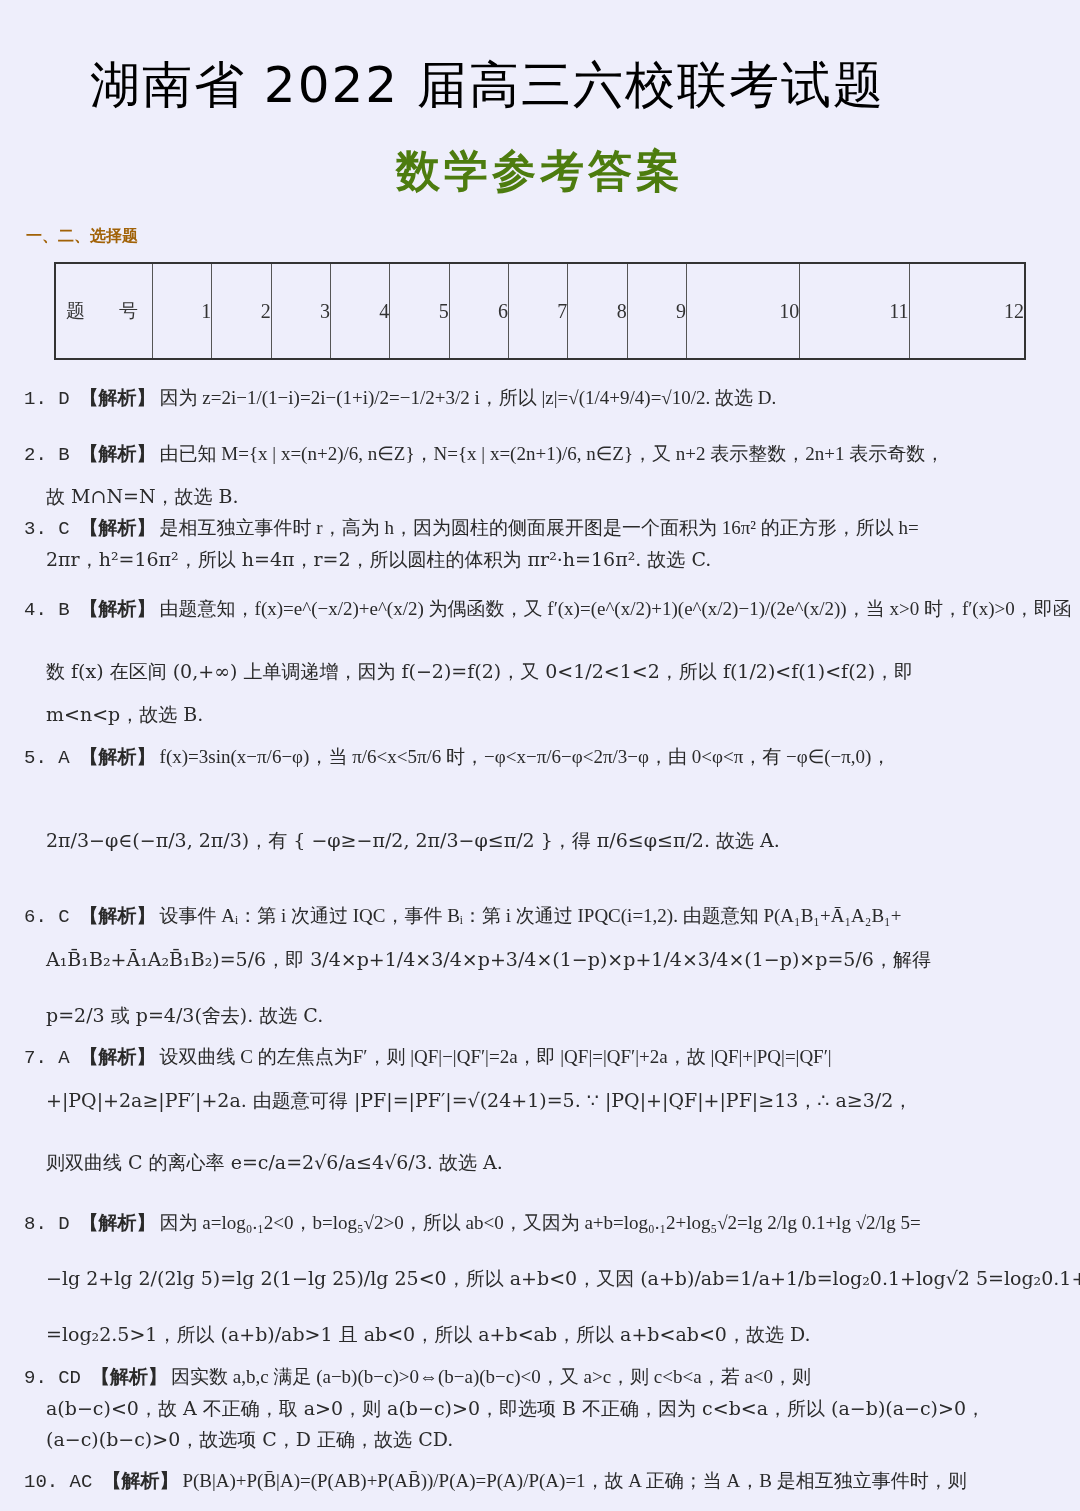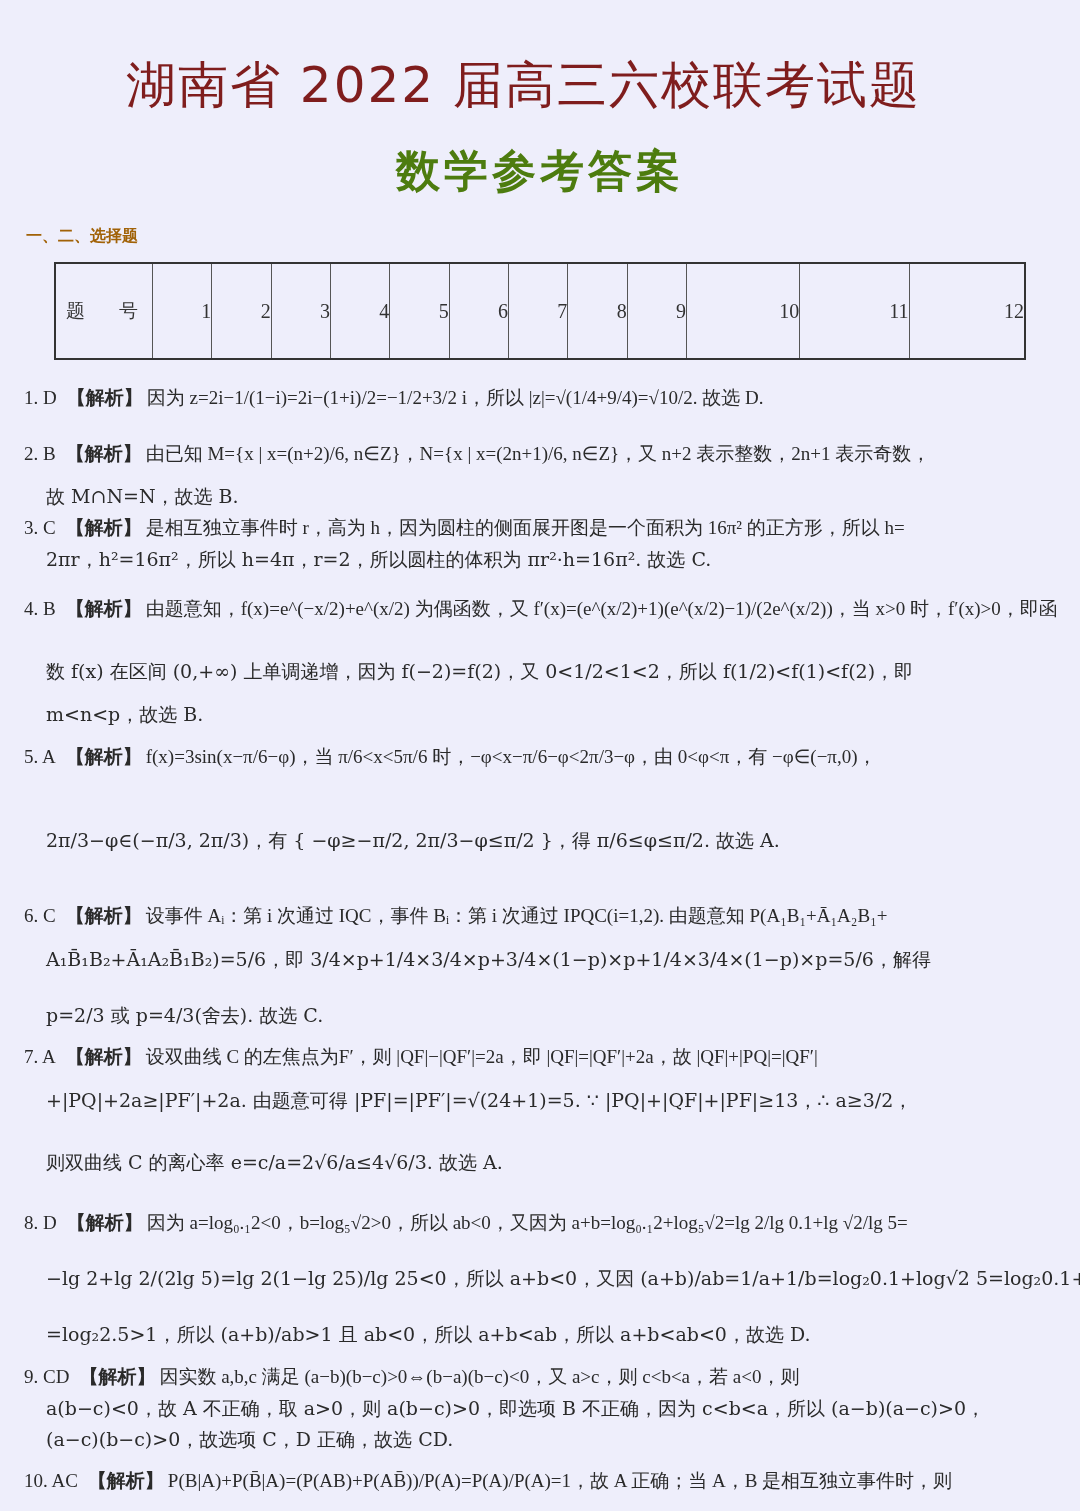--- a/index.html
+++ b/index.html
@@ -5,23 +5,22 @@
   html, body { margin:0; padding:0; }
   body {
     width:1080px; height:1511px; overflow:hidden;
     background:#eeeefb;
     color:#222;
     font-family: "DejaVu Serif", "Liberation Serif", serif;
     position:relative;
   }
   .title {
     position:absolute; left:0; width:975px; top:52px; text-align:center;
-    font-size:50px; font-weight:normal; letter-spacing:2px; color:#7f1d1d;
+    font-size:50px; font-weight:normal; letter-spacing:2px; color:#000000;
     font-family:"DejaVu Sans", "Liberation Sans", sans-serif;
-    margin-left:36px;
   }
   .subtitle {
     position:absolute; left:0; width:1080px; top:142px; text-align:center;
     font-size:44px; font-weight:bold; letter-spacing:4px; color:#4d7c0f;
     font-family:"DejaVu Sans", "Liberation Sans", sans-serif;
   }
   .section-head {
     position:absolute; left:26px; top:226px; font-size:16px; font-weight:bold;
     font-family:"DejaVu Sans", "Liberation Sans", sans-serif; color:#a16207;
   }
@@ -32,21 +31,21 @@
   table.answers td {
     border:1px solid #555; text-align:right; font-size:20px; color:#333;
     font-family:"Liberation Serif", serif; height:48px; padding:0;
   }
   table.answers td.head { width:96px; letter-spacing:14px; font-family:"DejaVu Sans", sans-serif; font-size:19px; }
   .item {
     position:absolute; left:24px; font-size:19px; line-height:1.2;
     white-space:nowrap; color:#2a2a2a;
   }
   .cont { position:absolute; left:46px; font-size:19px; white-space:nowrap; color:#2a2a2a; }
-  .num { font-family:Liberation Serif, serif; }
+  .num { font-family:Liberation Mono, monospace; }
   .tag { font-weight:bold; font-family:"DejaVu Sans", sans-serif; margin:0 4px 0 10px; }
   .math { font-family:Liberation Serif, serif; font-style:normal;text-align:right; }
 </style>
 </head>
 <body>
 
 <div class="title">湖南省 2022 届高三六校联考试题</div>
 <div class="subtitle">数学参考答案</div>
 <div class="section-head">一、二、选择题</div>
 

